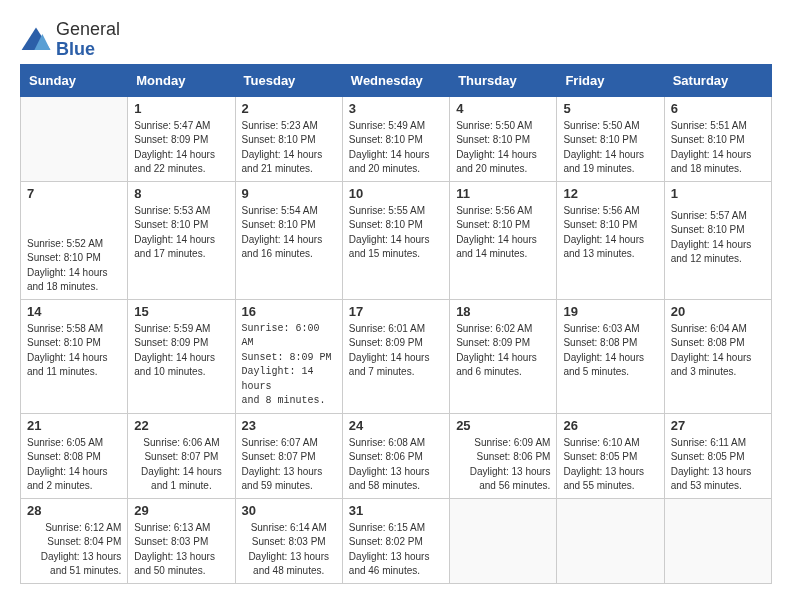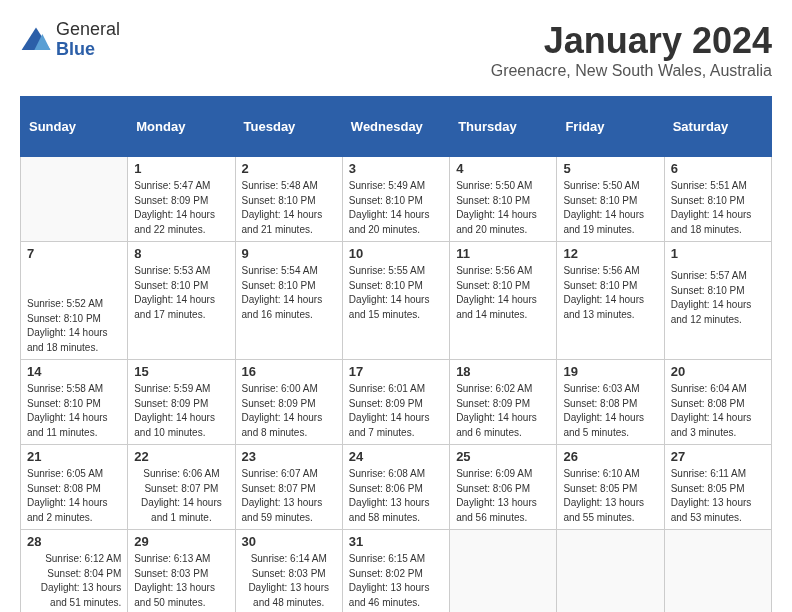--- a/index.html
+++ b/index.html
@@ -7,21 +7,21 @@
       font-family: Arial, sans-serif;
       background: #fff;
       width: 792px;
       min-height: 612px;
       padding: 20px;
     }
     .header {
       display: flex;
       justify-content: space-between;
       align-items: flex-start;
-      margin-bottom: 16px;
+      margin-bottom: 4px;
     }
     .logo {
       display: flex;
       align-items: center;
       gap: 4px;
     }
     .logo-text {
       font-size: 18px;
       line-height: 1.1;
     }
@@ -45,21 +45,21 @@
     }
     table {
       width: 100%;
       border-collapse: collapse;
       table-layout: fixed;
     }
     th {
       background-color: #2c5fa8;
       color: #fff;
       text-align: left;
-      padding: 22px 8px;
+      padding: 8px 8px;
       font-size: 13px;
       font-weight: bold;
       border: 1px solid #2c5fa8;
     }
     td {
       border: 1px solid #ccc;
       vertical-align: top;
       padding: 4px 6px;
       font-size: 10.5px;
       color: #333;
@@ -87,24 +87,20 @@
   <div class="logo">
     <svg class="logo-icon" viewBox="0 0 40 35">
       <polygon points="20,2 38,30 2,30" fill="#2c5fa8"></polygon>
       <polygon points="28,10 38,30 18,30" fill="#5a9fd4"></polygon>
     </svg>
     <div class="logo-text">
       <div><span class="logo-general">General</span></div>
       <div><span class="logo-blue">Blue</span></div>
     </div>
   </div>
-  <div class="title-block">
-    <div class="month-title">January 2024</div>
-    <div class="location-title">Greenacre, New South Wales, Australia</div>
-  </div>
 </div>
 
 <table>
   <thead>
     <tr>
     <th>Sunday</th>
         <th>Monday</th>
         <th>Tuesday</th>
         <th>Wednesday</th>
         <th>Thursday</th>
@@ -117,21 +113,21 @@
         <td class="empty"></td>
         <td>
           <span class="day-num">1</span>
           <div class="day-info" style="white-space: pre-line;">Sunrise: 5:47 AM
 Sunset: 8:09 PM
 Daylight: 14 hours
 and 22 minutes.</div>
         </td>
         <td>
           <span class="day-num">2</span>
-          <div class="day-info" style="white-space: pre-line;">Sunrise: 5:48 AM
+          <div class="day-info" style="white-space: pre-line;">Sunrise: 5:23 AM
 Sunset: 8:10 PM
 Daylight: 14 hours
 and 21 minutes.</div>
         </td>
         <td>
           <span class="day-num">3</span>
           <div class="day-info" style="white-space: pre-line;">Sunrise: 5:49 AM
 Sunset: 8:10 PM
 Daylight: 14 hours
 and 20 minutes.</div>
@@ -219,21 +215,21 @@
         </td>
         <td>
           <span class="day-num">15</span>
           <div class="day-info" style="white-space: pre-line;">Sunrise: 5:59 AM
 Sunset: 8:09 PM
 Daylight: 14 hours
 and 10 minutes.</div>
         </td>
         <td>
           <span class="day-num">16</span>
-          <div class="day-info" style="white-space: pre-line;">Sunrise: 6:00 AM
+          <div class="day-info" style="white-space: pre-line; font-family: Liberation Mono, monospace;">Sunrise: 6:00 AM
 Sunset: 8:09 PM
 Daylight: 14 hours
 and 8 minutes.</div>
         </td>
         <td>
           <span class="day-num">17</span>
           <div class="day-info" style="white-space: pre-line;">Sunrise: 6:01 AM
 Sunset: 8:09 PM
 Daylight: 14 hours
 and 7 minutes.</div>
@@ -284,21 +280,21 @@
         </td>
         <td>
           <span class="day-num">24</span>
           <div class="day-info" style="white-space: pre-line;">Sunrise: 6:08 AM
 Sunset: 8:06 PM
 Daylight: 13 hours
 and 58 minutes.</div>
         </td>
         <td>
           <span class="day-num">25</span>
-          <div class="day-info" style="white-space: pre-line;">Sunrise: 6:09 AM
+          <div class="day-info" style="white-space: pre-line; text-align: right;">Sunrise: 6:09 AM
 Sunset: 8:06 PM
 Daylight: 13 hours
 and 56 minutes.</div>
         </td>
         <td>
           <span class="day-num">26</span>
           <div class="day-info" style="white-space: pre-line;">Sunrise: 6:10 AM
 Sunset: 8:05 PM
 Daylight: 13 hours
 and 55 minutes.</div>

